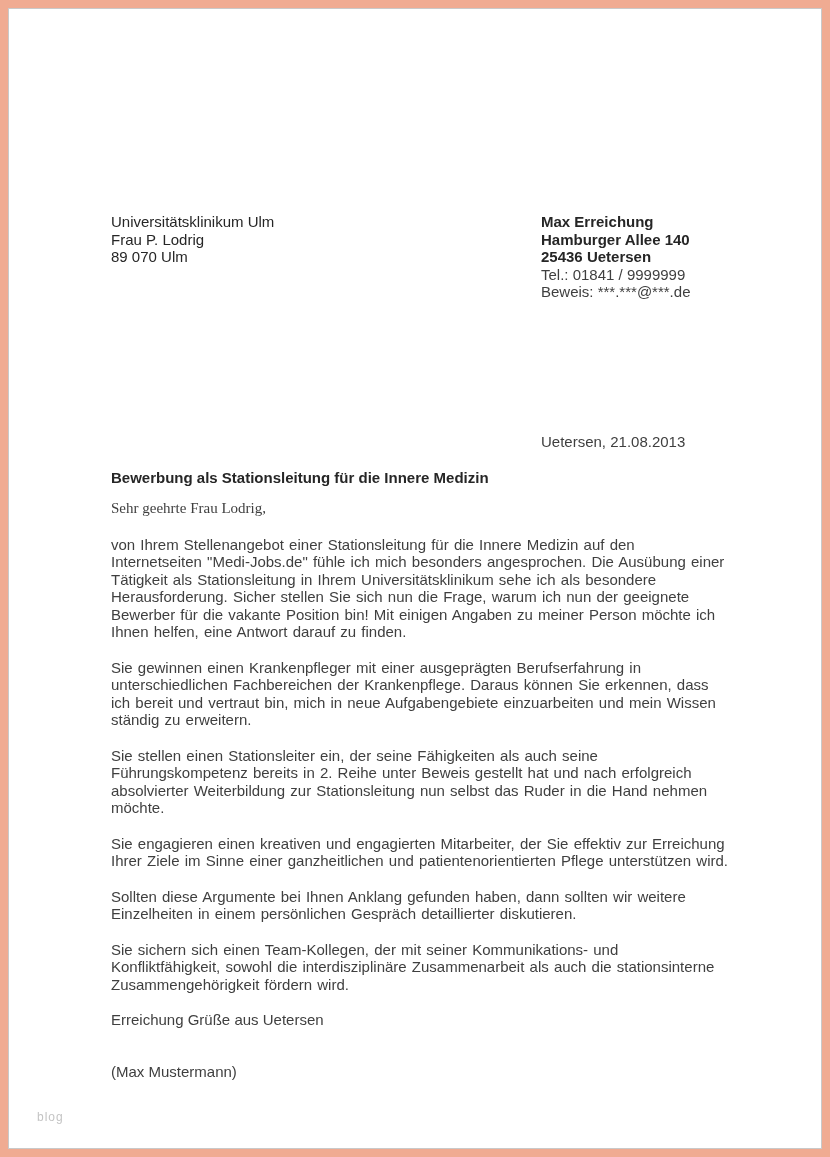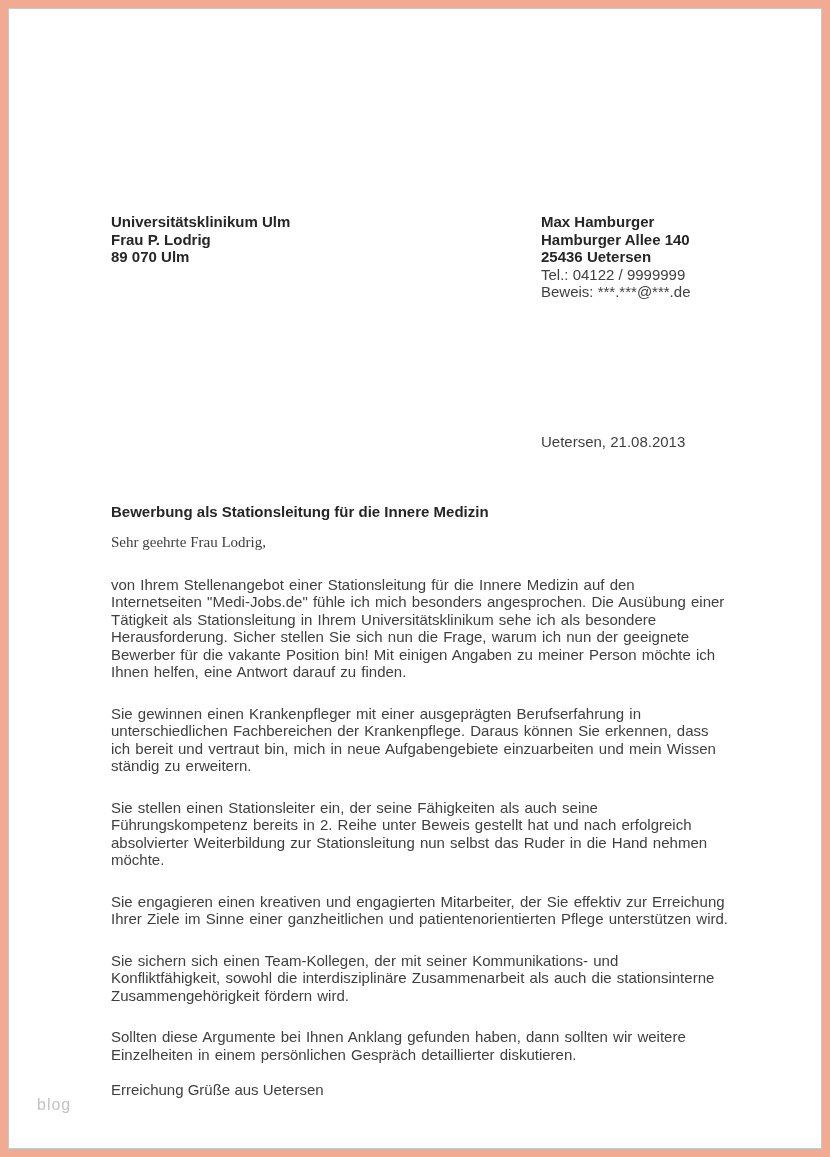--- a/index.html
+++ b/index.html
@@ -29,85 +29,86 @@
     color: var(--text-color);
     font-size: 15px;
     line-height: 17.5px;
   }
 
   .header-row { position: relative; height: 90px; }
 
   .recipient-block div,
   .sender-block div { white-space: nowrap; }
 
-  .recipient-block { font-weight: bold; color: var(--bold-color); }
+  .recipient-block { font-weight: normal; color: var(--bold-color); }
 
   .sender-block { position: absolute; left: 430px; top: 0; }
   .sender-block .bold { font-weight: bold; color: var(--bold-color); }
 
   .date-line { margin-top: 130px; margin-left: 430px; }
 
   .subject-line {
-    margin-top: 52px;
+    margin-top: 18px;
     font-weight: bold;
     color: var(--bold-color);
   }
 
   .salutation { margin-top: 14px; font-family: Liberation Serif, serif; }
 
-  .body-text p { margin-top: 24px; max-width: 622px; word-spacing: 1px; }
+  .body-text p { margin-top: 18px; max-width: 622px; word-spacing: 1px; }
 
   .closing-line { margin-top: 18px; }
   .signature-line { margin-top: 34px; }
 
   .watermark {
     position: absolute;
-    left: 28px; bottom: 34px;
-    font-size: 16px;
+    left: 28px; bottom: 24px;
+    font-size: 12px;
     color: var(--watermark-color);
     letter-spacing: 1px;
     margin-top: 28px;
   }
 </style>
 </head>
 <body>
 
 <div class="page">
   <div class="content">
 
     <div class="header-row">
       <div class="recipient-block">
         <div>Universitätsklinikum Ulm</div>
         <div>Frau P. Lodrig</div>
         <div>89 070 Ulm</div>
       </div>
 
       <div class="sender-block">
-        <div class="bold">Max Hamburger</div>
+        <div class="bold">Max Erreichung</div>
         <div class="bold">Hamburger Allee 140</div>
         <div class="bold">25436 Uetersen</div>
-        <div>Tel.: 04122 / 9999999</div>
+        <div>Tel.: 01841 / 9999999</div>
         <div>Beweis: ***.***@***.de</div>
       </div>
     </div>
 
     <div class="date-line">Uetersen, 21.08.2013</div>
 
     <div class="subject-line">Bewerbung als Stationsleitung für die Innere Medizin</div>
 
     <div class="salutation">Sehr geehrte Frau Lodrig,</div>
 
     <div class="body-text">
       <p>von Ihrem Stellenangebot einer Stationsleitung für die Innere Medizin auf den Internetseiten "Medi-Jobs.de" fühle ich mich besonders angesprochen. Die Ausübung einer Tätigkeit als Stationsleitung in Ihrem Universitätsklinikum sehe ich als besondere Herausforderung. Sicher stellen Sie sich nun die Frage, warum ich nun der geeignete Bewerber für die vakante Position bin! Mit einigen Angaben zu meiner Person möchte ich Ihnen helfen, eine Antwort darauf zu finden.</p>
       <p>Sie gewinnen einen Krankenpfleger mit einer ausgeprägten Berufserfahrung in unterschiedlichen Fachbereichen der Krankenpflege. Daraus können Sie erkennen, dass ich bereit und vertraut bin, mich in neue Aufgabengebiete einzuarbeiten und mein Wissen ständig zu erweitern.</p>
       <p>Sie stellen einen Stationsleiter ein, der seine Fähigkeiten als auch seine Führungskompetenz bereits in 2. Reihe unter Beweis gestellt hat und nach erfolgreich absolvierter Weiterbildung zur Stationsleitung nun selbst das Ruder in die Hand nehmen möchte.</p>
       <p>Sie engagieren einen kreativen und engagierten Mitarbeiter, der Sie effektiv zur Erreichung Ihrer Ziele im Sinne einer ganzheitlichen und patientenorientierten Pflege unterstützen wird.</p>
+      <p>Sollten diese Argumente bei Ihnen Anklang gefunden haben, dann sollten wir weitere Einzelheiten in einem persönlichen Gespräch detaillierter diskutieren.</p>
       <p>Sie sichern sich einen Team-Kollegen, der mit seiner Kommunikations- und Konfliktfähigkeit, sowohl die interdisziplinäre Zusammenarbeit als auch die stationsinterne Zusammengehörigkeit fördern wird.</p>
-      <p>Sollten diese Argumente bei Ihnen Anklang gefunden haben, dann sollten wir weitere Einzelheiten in einem persönlichen Gespräch detaillierter diskutieren.</p>
     </div>
 
     <div class="closing-line">Erreichung Grüße aus Uetersen</div>
 
+    <div class="signature-line">(Max Mustermann)</div>
 
   </div>
 
   <div class="watermark">blog</div>
 </div>
 
 </body></html>

